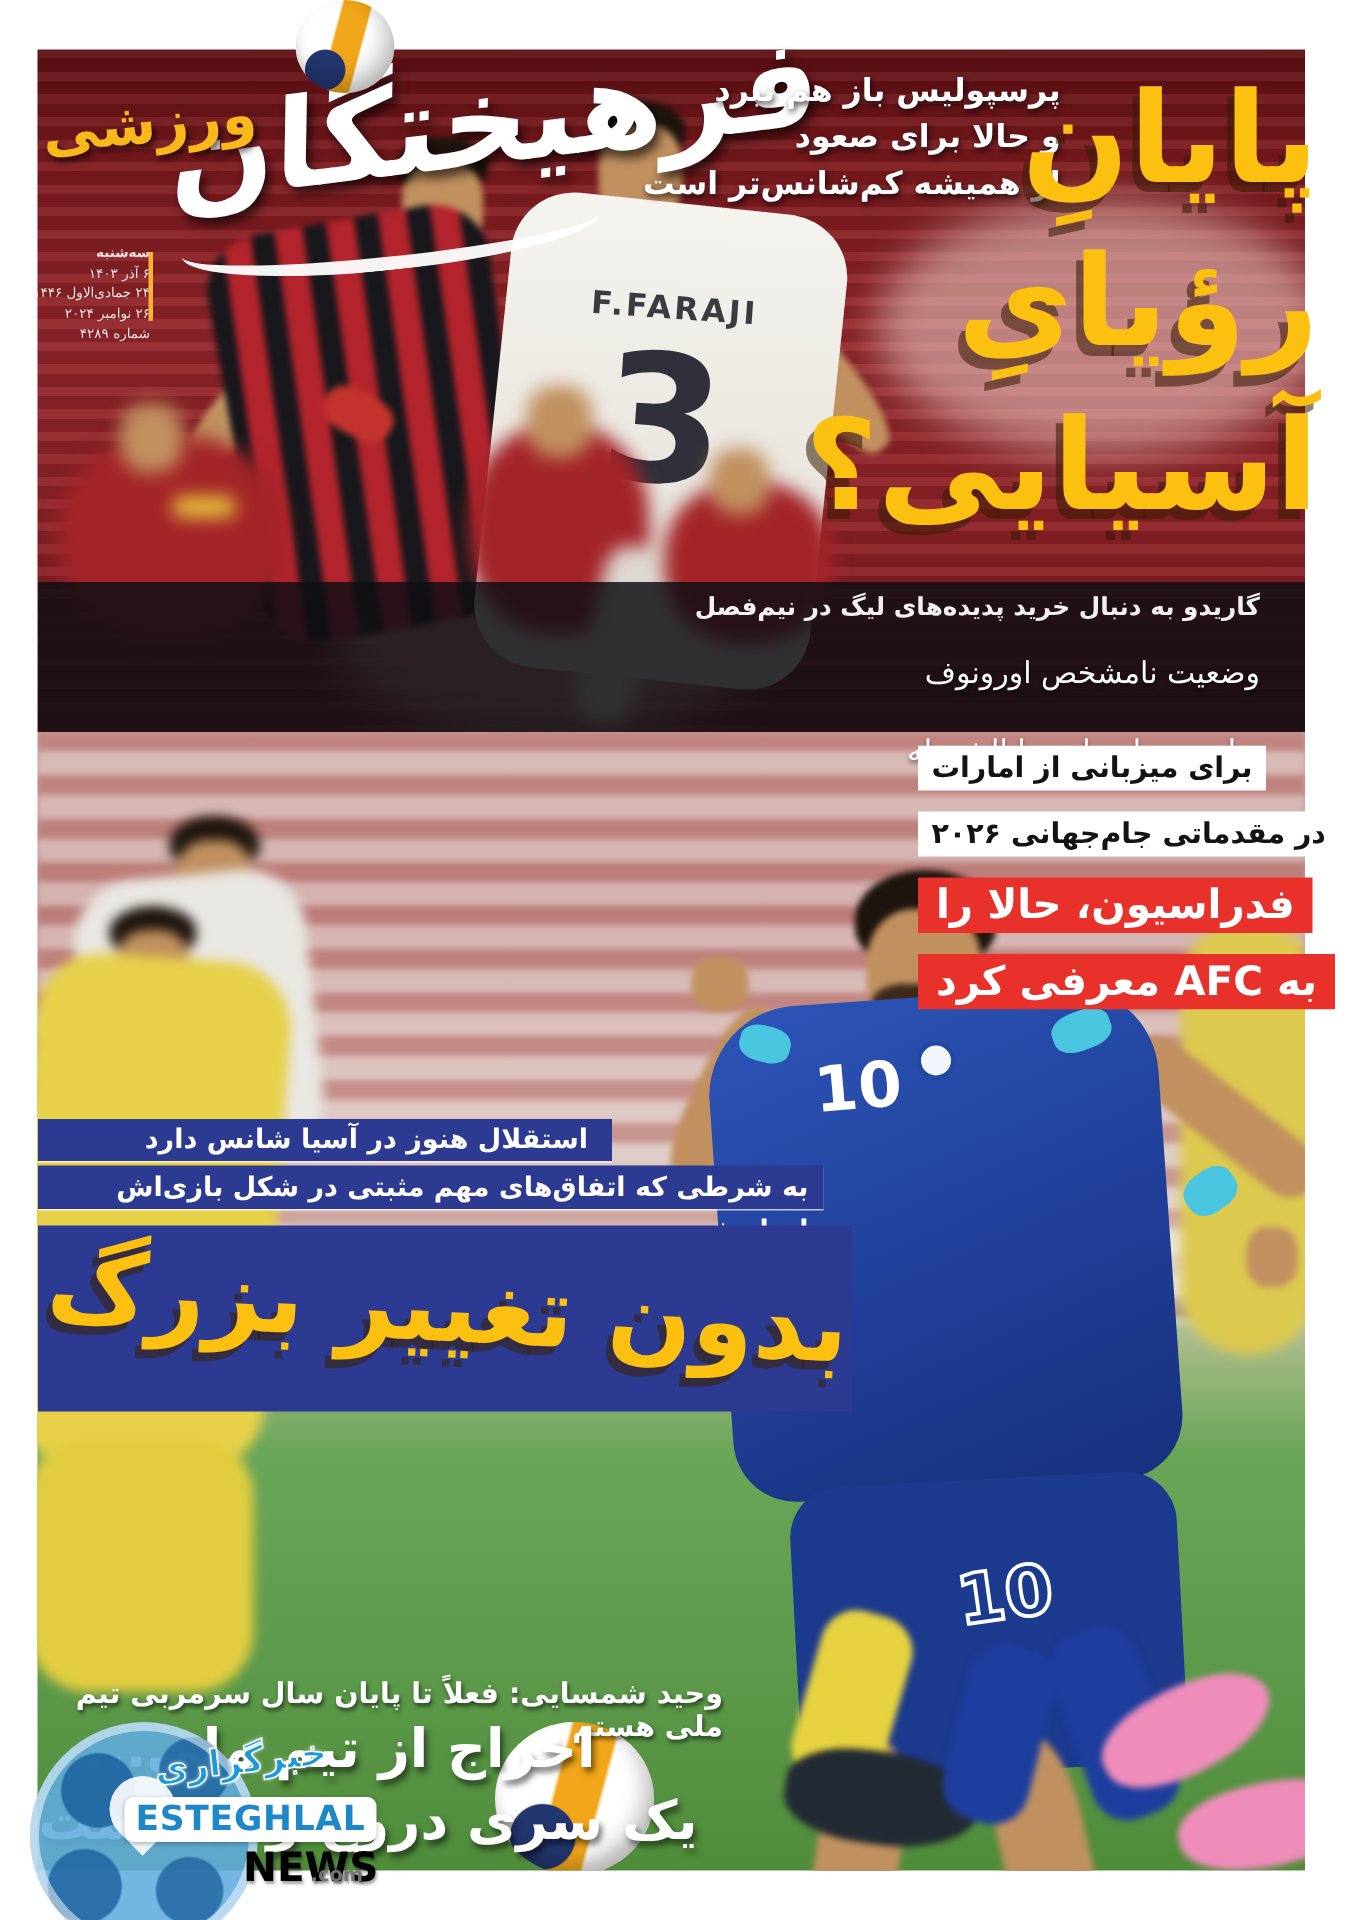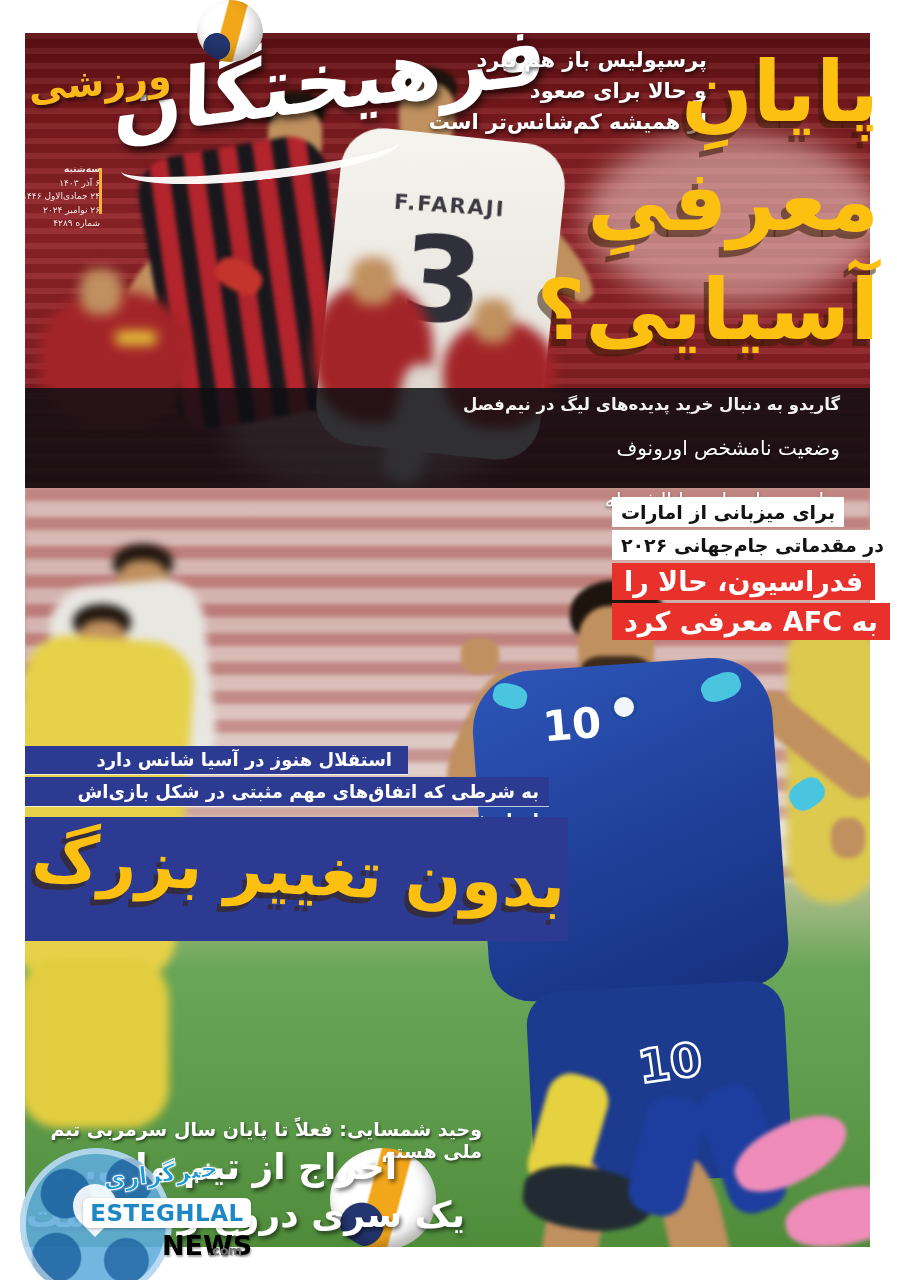--- a/index.html
+++ b/index.html
@@ -107,21 +107,21 @@
   .headline-top{right:18px;top:38px;width:340px;text-align:right;color:#fcc011;font-weight:bold;
     font-size:84px;line-height:109px;text-shadow:-5px 7px 0 rgba(55,28,4,.55);z-index:5;}
 
   
   .strip{left:25px;top:388px;width:845px;height:100px;background:rgba(14,14,19,.84);z-index:5;
     padding:7px 30px 0 0;text-align:right;color:#fff;}
   .strip .k{font-size:16.5px;font-weight:bold;opacity:.95;}
   .strip .l{font-size:20px;font-weight:normal;line-height:36px;text-shadow:0 2px 3px rgba(0,0,0,.5);margin-top:16px;}
 
   
-  .fed{position:absolute;right:4px;top:497px;display:flex;flex-direction:column;align-items:flex-end;gap:3px;z-index:5;}
+  .fed{position:absolute;right:4px;top:497px;display:flex;flex-direction:column;align-items:flex-end;gap:14px;z-index:5;}
   .fed .w{background:#fff;color:#131313;font-weight:bold;font-size:19px;padding:3px 9px;line-height:24px;}
   .fed .r{background:#e8312a;color:#fff;font-weight:bold;font-size:27px;padding:3px 12px;line-height:31px;}
 
   
   .ebar{position:absolute;left:25px;background:#2c3a92;color:#fff;font-weight:bold;z-index:5;
     text-align:right;box-shadow:0 1px 0 rgba(255,255,255,.7);}
   .ebar1{top:746px;width:383px;height:28px;font-size:18px;line-height:28px;padding-left:10px;padding-right:16px;}
   .ebar2{top:777px;width:524px;height:29px;font-size:18px;line-height:29px;padding-left:10px;padding-right:10px;}
   .eband{left:25px;top:817px;width:543px;height:124px;background:#2c3a92;z-index:5;overflow:visible;}
   .eheadline{position:absolute;left:6px;top:16px;width:535px;text-align:center;white-space:nowrap;
@@ -211,21 +211,21 @@
   </div>
   <div class="abs dateline-accent"></div>
 
   <div class="abs kicker-top fa">
     <div>پرسپولیس باز هم نبرد</div>
     <div>و حالا برای صعود</div>
     <div>از همیشه کم‌شانس‌تر است</div>
   </div>
   <div class="abs headline-top fa">
     <div>پایانِ</div>
-    <div>معرفیِ</div>
+    <div>رؤیایِ</div>
     <div>آسیایی؟</div>
   </div>
 
   <div class="abs strip fa">
     <div class="k">گاریدو به دنبال خرید پدیده‌های لیگ در نیم‌فصل</div>
     <div class="l">وضعیت نامشخص اورونوف</div>
     <div class="l">و ایوب برای بازی با الشرطه</div>
   </div>
 
   <div class="photo photo-bot">

